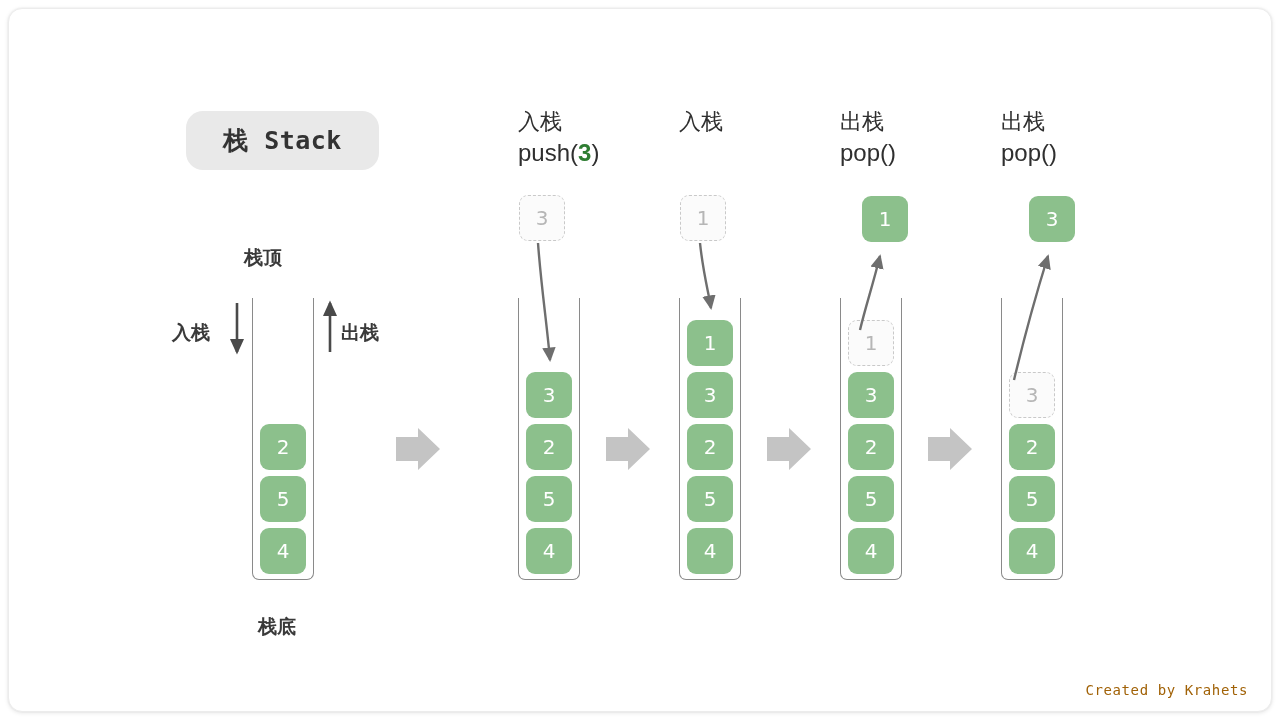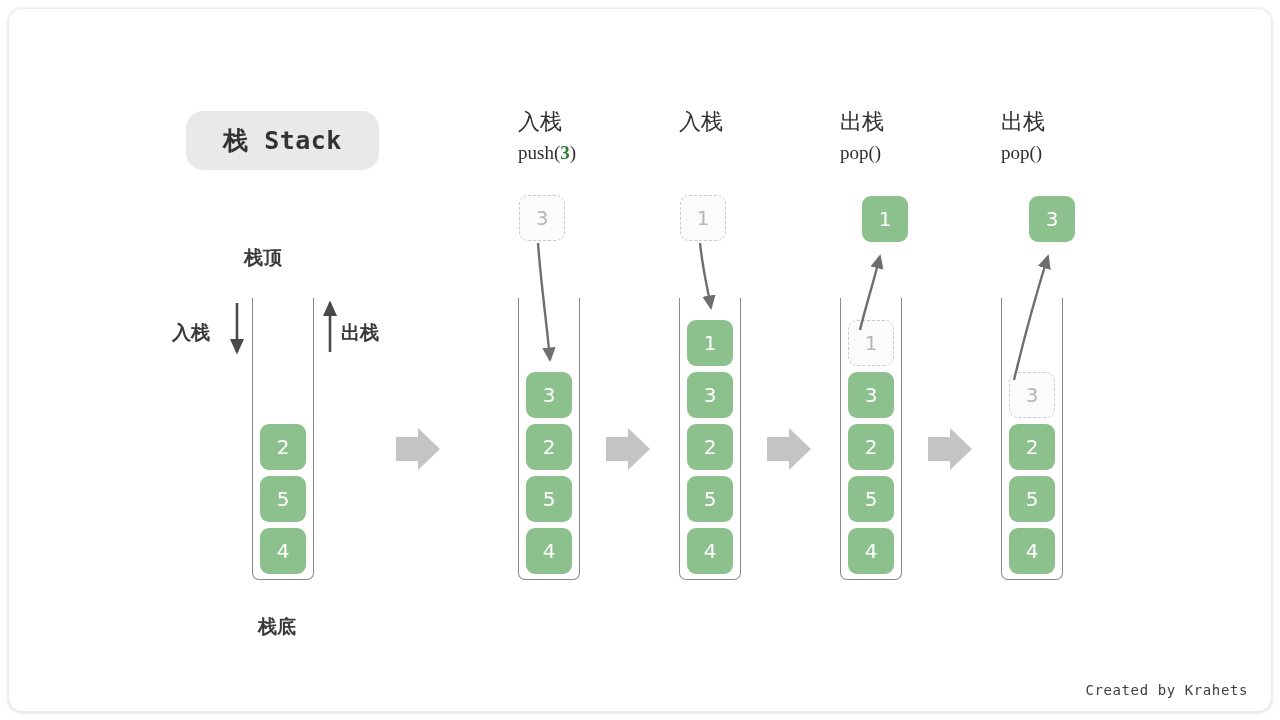--- a/index.html
+++ b/index.html
@@ -106,22 +106,22 @@
     color: #2e2e2e;
     white-space: nowrap;
   }
   .op-head .cn {
     font-family: "DejaVu Sans", "Liberation Sans", sans-serif;
     font-size: 22px;
     line-height: 30px;
     color: #2f2f2f;
   }
   .op-head .code {
-    font-family: Liberation Serif, serif;
-    font-size: 19px;
+    font-family: Liberation Sans, sans-serif;
+    font-size: 24px;
     line-height: 32px;
     color: #2f2f2f;
   }
   .op-head .code .arg {
     color: #2e7d32;
     font-weight: bold;
   }
 
   
   #overlay {
@@ -133,21 +133,21 @@
     pointer-events: none;
   }
 
   
   .credit {
     position: absolute;
     right: 32px;
     bottom: 22px;
     font-family: "DejaVu Sans Mono", "Liberation Mono", monospace;
     font-size: 14px;
-    color: #404040;
+    color: #a16207;
     letter-spacing: 0.6px;
   }
 </style>
 </head>
 <body>
 
 <div id="canvas">
   <div class="card"></div>
 
   <div class="title-chip">栈 Stack</div>

